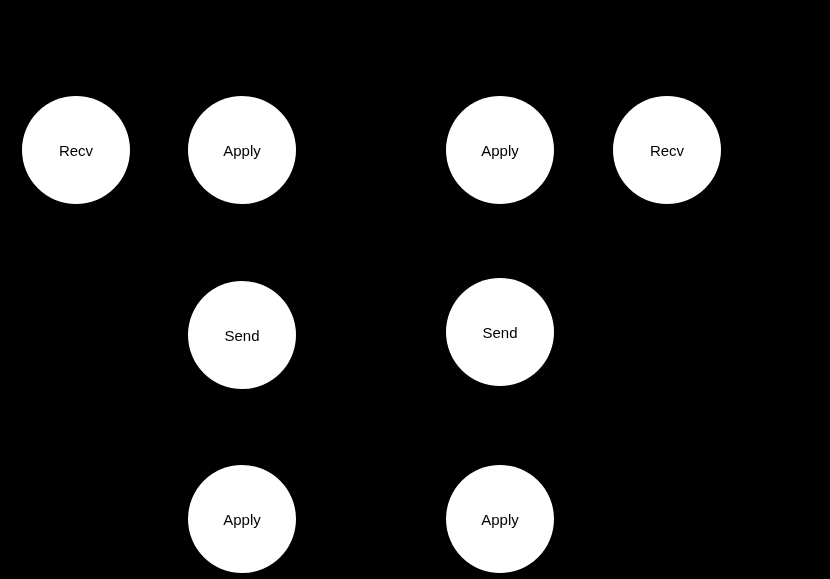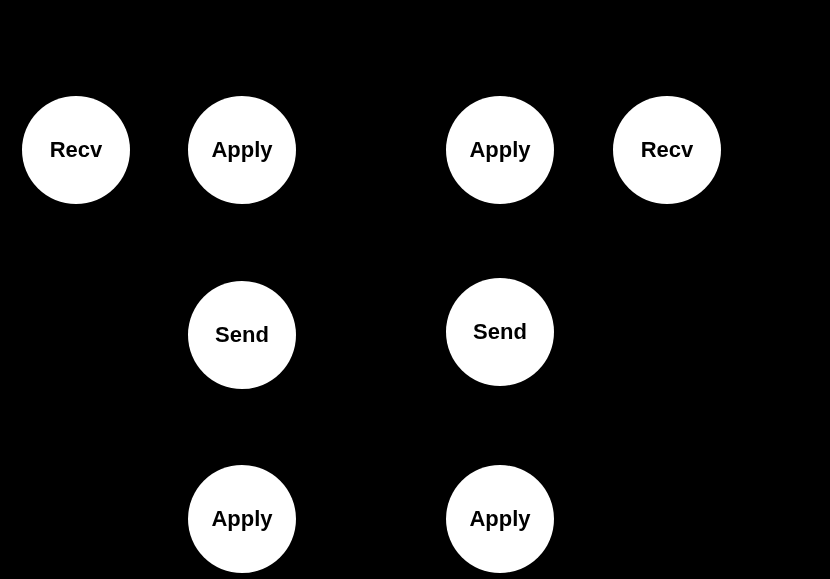--- a/index.html
+++ b/index.html
@@ -21,22 +21,22 @@
     border-radius: 50%;
     background: #ffffff;
     display: flex;
     align-items: center;
     justify-content: center;
     box-sizing: border-box;
   }
   .node-label {
     color: #000000;
     font-family: "Liberation Sans", sans-serif;
-    font-size: 22px;
-    font-weight: 700;
+    font-size: 15px;
+    font-weight: 400;
     line-height: 1;
     letter-spacing: 0px;
     white-space: nowrap;
     user-select: none;
   }
 </style>
 </head>
 <body>
 
 <div id="canvas">

